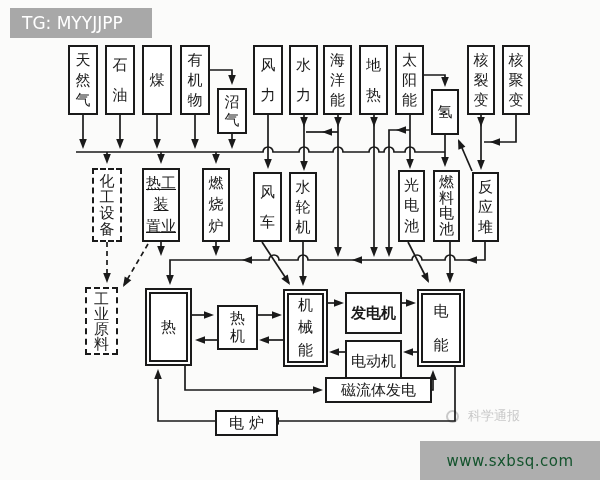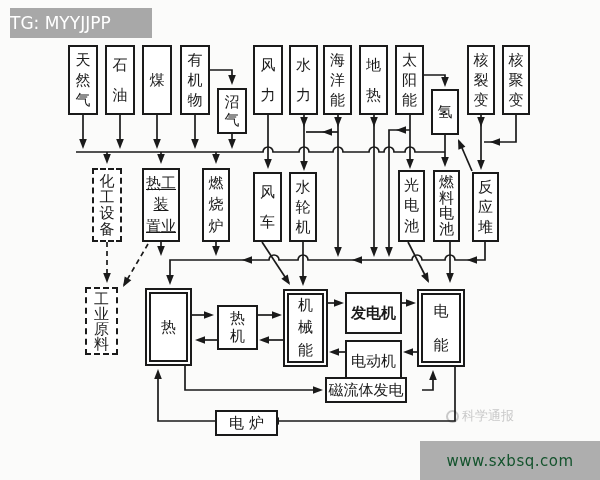--- a/index.html
+++ b/index.html
@@ -7,24 +7,24 @@
        font-family:"DejaVu Sans","Liberation Sans",sans-serif;color:#1a1a1a}
   #diagram{position:absolute;inset:0}
   #edge-layer{position:absolute;left:0;top:0;z-index:2}
   .node{position:absolute;z-index:3;background:#fff;border:2px solid #1a1a1a;box-sizing:border-box;
         display:flex;flex-direction:column;justify-content:space-around;align-items:center;
         font-size:15px;line-height:1;padding:3px 0;white-space:nowrap}
   .node span{display:block}
   .node.dashed{border-style:dashed}
   .node.double::after{content:"";position:absolute;inset:2px;border:2px solid #1a1a1a;pointer-events:none}
   .badge{position:absolute;left:10px;top:8px;width:142px;height:30px;background:#a8a8a8;color:#fff;
-         font-size:17px;display:flex;align-items:center;box-sizing:border-box;z-index:4}
+         font-size:17px;display:flex;align-items:center;padding-left:12px;box-sizing:border-box;z-index:4}
   .banner{position:absolute;right:0;bottom:0;width:180px;height:39px;background:#aeaeae;color:#14532d;
           font-size:15px;letter-spacing:.5px;display:flex;align-items:center;justify-content:center;z-index:4}
-  .watermark{position:absolute;left:446px;top:407px;display:flex;align-items:center;gap:3px;
+  .watermark{position:absolute;left:446px;top:407px;display:flex;align-items:center;gap:9px;
              color:#c9c9c9;font-size:13px;z-index:1}
   .wm-icon{width:13px;height:13px;border:2px solid #c9c9c9;border-radius:50%;box-sizing:border-box}
 </style>
 </head>
 <body>
 
 <div id="diagram">
     <svg id="edge-layer" width="600" height="480" viewBox="0 0 600 480">
       <path d="M83 115 V146" fill="none" stroke="#1a1a1a" stroke-width="1.7"></path>
       <path d="M0 0 L-10 -3.8 L-10 3.8 Z" transform="translate(83 149) rotate(90)" fill="#1a1a1a"></path>
@@ -238,21 +238,21 @@
     <div class="node" style="left: 345px; top: 292px; width: 57px; height: 42px; font-weight: bold;">
       <span>发电机</span>
     </div>
     <div class="node" style="left: 345px; top: 340px; width: 57px; height: 42px;">
       <span>电动机</span>
     </div>
     <div class="node double" style="left: 417px; top: 289px; width: 48px; height: 78px;">
       <span>电</span>
       <span>能</span>
     </div>
-    <div class="node" style="left: 325px; top: 377px; width: 82px; height: 26px;">
+    <div class="node" style="left: 325px; top: 377px; width: 107px; height: 26px;">
       <span>磁流体发电</span>
     </div>
     <div class="node" style="left: 215px; top: 410px; width: 63px; height: 26px; align-items: center;">
       <span>电 炉</span>
     </div>
   </div>
 
 <div class="badge">TG: MYYJJPP</div>
 
 <div class="watermark">

